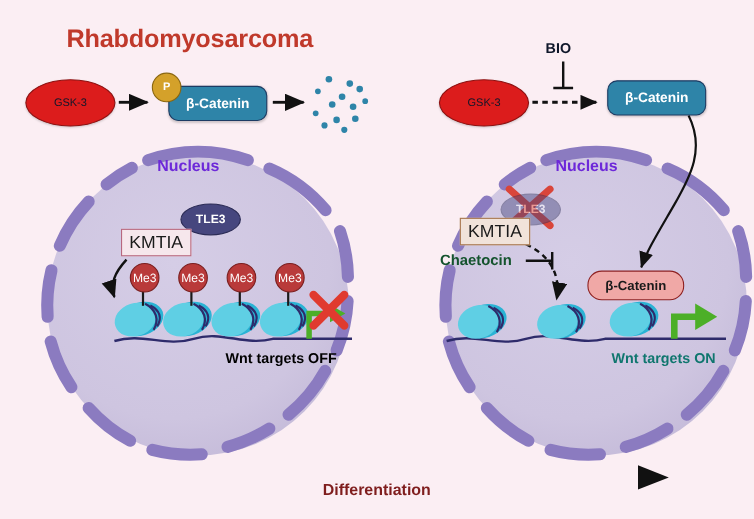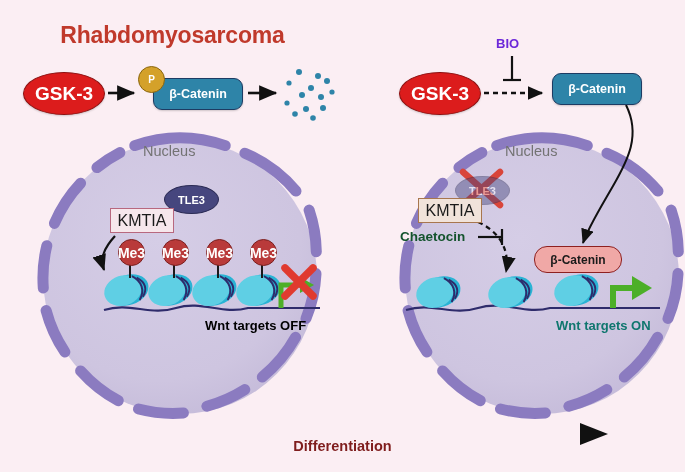--- a/index.html
+++ b/index.html
@@ -18,21 +18,21 @@
     left:0;top:22px;width:345px;text-align:center;
     font-size:23px;font-weight:bold;color:#C0392B;
     letter-spacing:-.2px;
   }
 
   
   .gsk{
     position:absolute;border-radius:50%;
     background:#DC1C1C;border:1.6px solid #8E1212;
     display:flex;align-items:center;justify-content:center;
-    color:#ffffff;font-weight:bold;font-size:19px;
+    color:#0f172a;font-weight:normal;font-size:10px;
     box-shadow:0 1px 2px rgba(0,0,0,.18);
   }
   #gsk-left{left:23px;top:72px;width:80px;height:41px;}
   #gsk-right{left:399px;top:72px;width:80px;height:41px;}
 
   
   .bcat{
     position:absolute;border-radius:9px;
     background:#2E84A8;border:1.8px solid #1D3B63;
     display:flex;align-items:center;justify-content:center;
@@ -45,22 +45,22 @@
   
   #p-circle{
     position:absolute;left:138px;top:66px;width:25px;height:25px;
     border-radius:50%;background:#D4A12A;border:1.6px solid #8A660F;
     display:flex;align-items:center;justify-content:center;
     color:#FFFFFF;font-weight:bold;font-size:10px;
     z-index:4;
   }
 
   
-  #bio-label{left:496px;top:36px;font-size:13px;font-weight:bold;color:#6d28d9;}
-  .nucleus-label{font-size:14.5px;font-weight:normal;color:#737373;}
+  #bio-label{left:496px;top:36px;font-size:13px;font-weight:bold;color:#0f172a;}
+  .nucleus-label{font-size:14.5px;font-weight:bold;color:#6d28d9;}
   #nuc-lbl-left{left:143px;top:143px;}
   #nuc-lbl-right{left:505px;top:143px;}
   #chaetocin{left:400px;top:229px;font-size:13.5px;font-weight:bold;color:#14532d;}
   #wnt-off{left:205px;top:318px;font-size:13px;font-weight:bold;color:#000000;}
   #wnt-on{left:556px;top:318px;font-size:13px;font-weight:bold;color:#0f766e;}
   #diff-label{left:0;top:438px;width:685px;text-align:center;
     font-size:14.5px;font-weight:bold;color:#7f1d1d;}
 
   
   .kmt{
@@ -89,21 +89,21 @@
     border-radius:13px;background:#F0A8A6;border:1.8px solid #8E2020;
     display:flex;align-items:center;justify-content:center;
     color:#1A1A1A;font-weight:bold;font-size:12px;
   }
 
   
   .me3{
     position:absolute;width:25px;height:25px;border-radius:50%;
     background:#B93A3A;border:1.6px solid #7A1F1F;
     display:flex;align-items:center;justify-content:center;
-    color:#FFFFFF;font-weight:bold;font-size:14px;z-index:5;
+    color:#FFFFFF;font-weight:normal;font-size:11px;z-index:5;
   }
   svg{position:absolute;left:0;top:0;overflow:visible;}
 </style>
 </head>
 <body>
 
 <div id="stage">
 
   <div class="lbl" id="title">Rhabdomyosarcoma</div>
 

